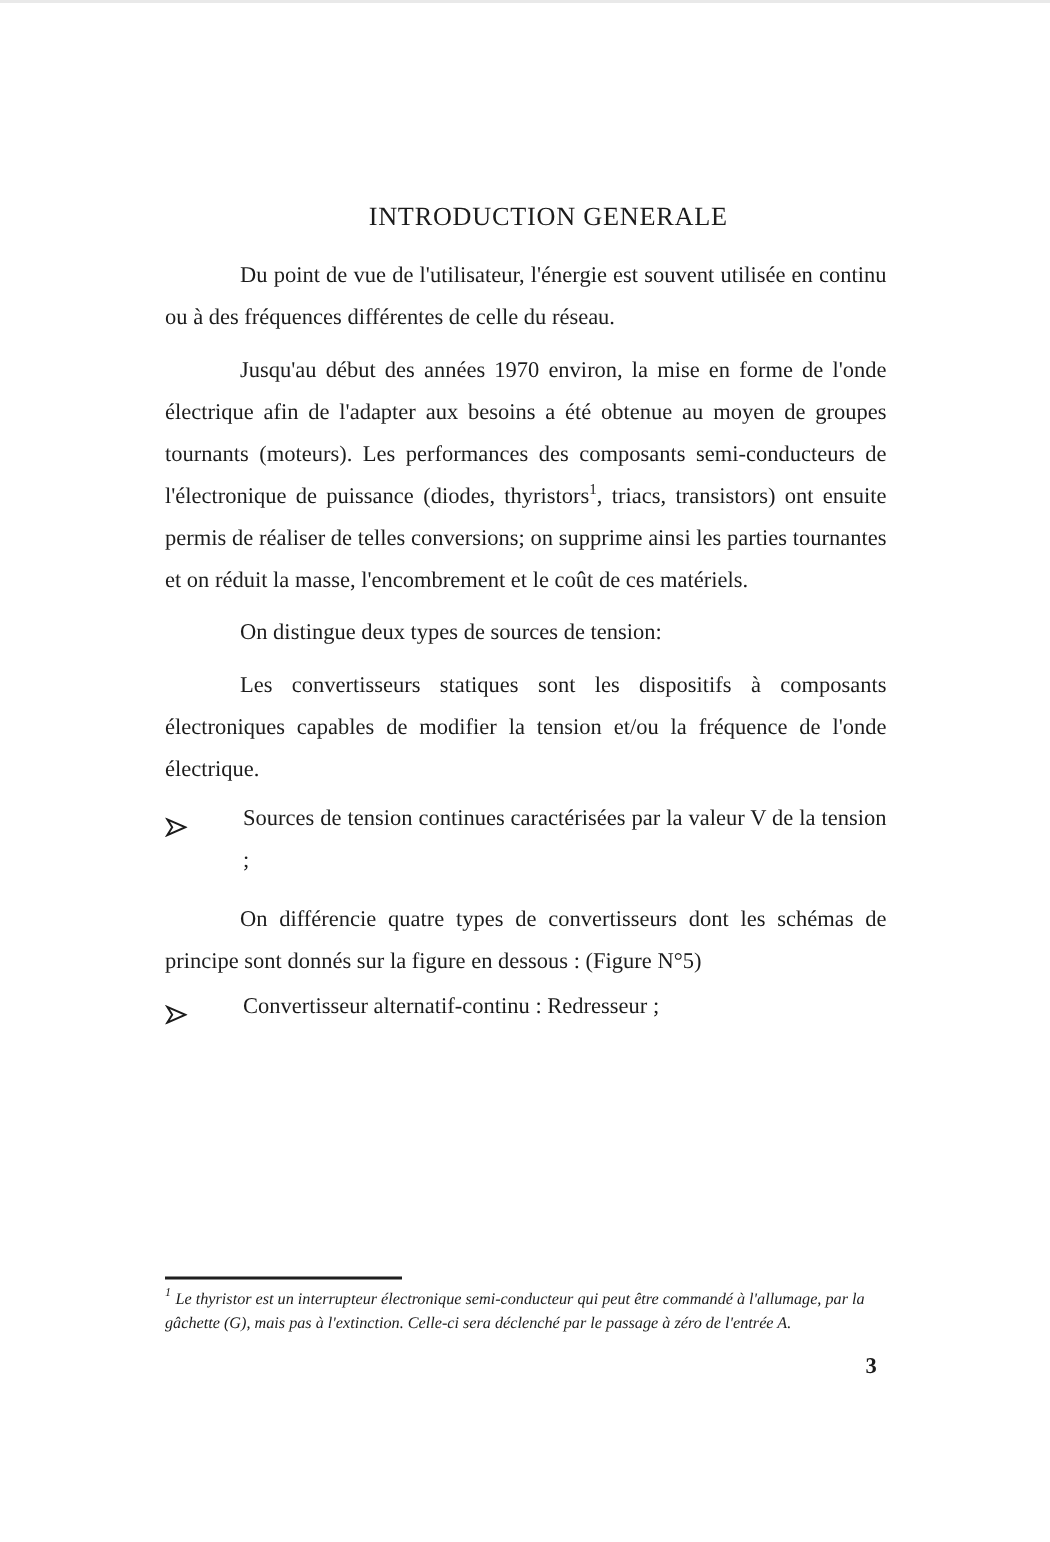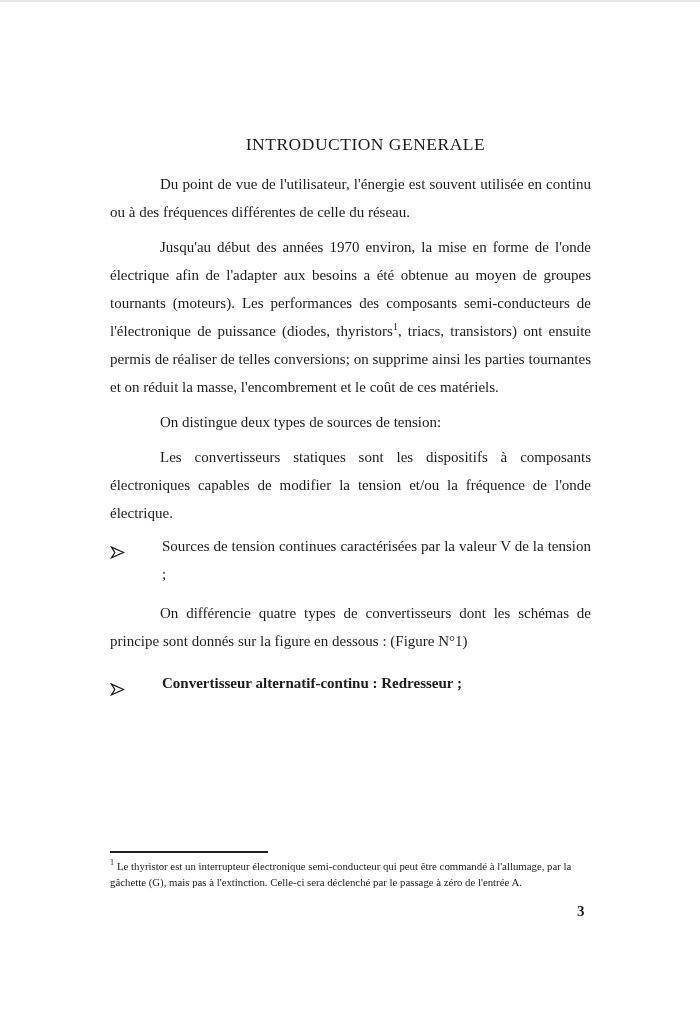--- a/index.html
+++ b/index.html
@@ -50,21 +50,21 @@
   }
   .bullet-item {
     position: relative;
     padding-left: 52px;
     margin: 5px 0 0 0;
     font-size: 15px;
     line-height: 28px;
     text-align: justify;
   }
   .bullet-item.tight { margin-top: 2px; }
-  .bullet-item.last { margin-top: 14px; font-weight: bold; }
+  .bullet-item.last { margin-top: 2px; }
   .bullet-marker {
     position: absolute;
     left: 0;
     top: 8px;
     width: 15px;
     height: 13px;
   }
   p.para.after-list { margin-top: 11px; }
   .footnote {
     position: absolute;
@@ -76,20 +76,21 @@
     width: 158px;
     height: 0;
     border-top: 2px solid #1f1f1f;
     margin-bottom: 5px;
   }
   .footnote-text {
     font-size: 10.8px;
     line-height: 16px;
     margin: 0;
     text-align: left;
+    font-style: italic;
   }
   .footnote-text sup {
     font-size: 8px;
     line-height: 0;
     vertical-align: super;
     margin-right: 3px;
   }
   .page-number {
     position: absolute;
     left: 577px;
@@ -119,21 +120,21 @@
   <div class="bullet-item">
     <span class="bullet-marker">
       <svg width="15" height="13" viewBox="0 0 15 13">
           <path d="M1.5 1.2 L13.6 6.5 L1.5 11.8 L4.8 6.5 Z" fill="none" stroke="#1c1c1c" stroke-width="1.3" stroke-linejoin="miter"></path>
         </svg>
     </span>
     <span class="bullet-text">Sources de tension continues caractérisées par la valeur V de la tension ;</span>
   </div>
 
 
-  <p class="para after-list">On différencie quatre types de convertisseurs dont les schémas de principe sont donnés sur la figure en dessous : (Figure N°1)</p>
+  <p class="para after-list">On différencie quatre types de convertisseurs dont les schémas de principe sont donnés sur la figure en dessous : (Figure N°5)</p>
 
   <div class="bullet-item last">
     <span class="bullet-marker">
       <svg width="15" height="13" viewBox="0 0 15 13">
           <path d="M1.5 1.2 L13.6 6.5 L1.5 11.8 L4.8 6.5 Z" fill="none" stroke="#1c1c1c" stroke-width="1.3" stroke-linejoin="miter"></path>
         </svg>
     </span>
     <span class="bullet-text">Convertisseur alternatif-continu : Redresseur ;</span>
   </div>
 

